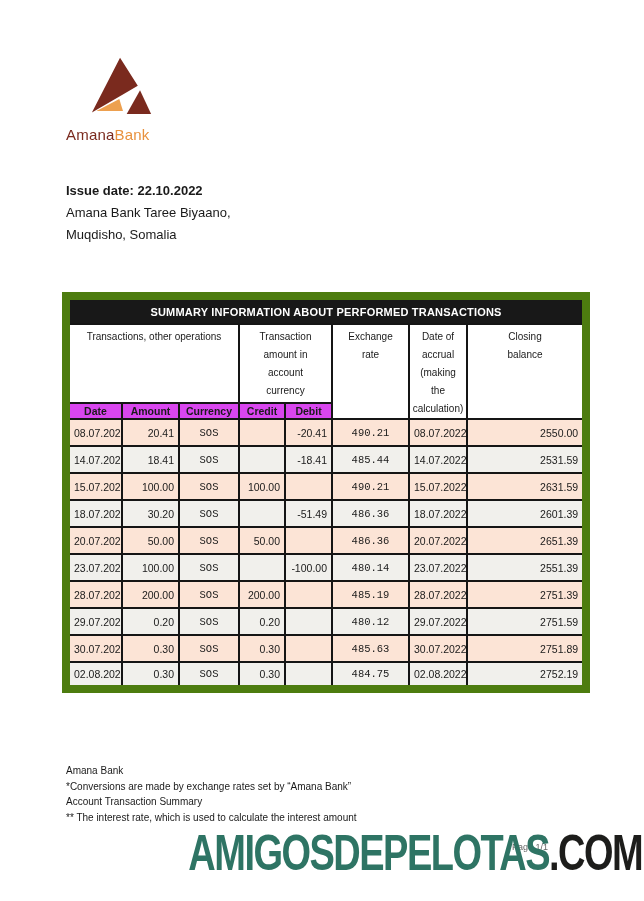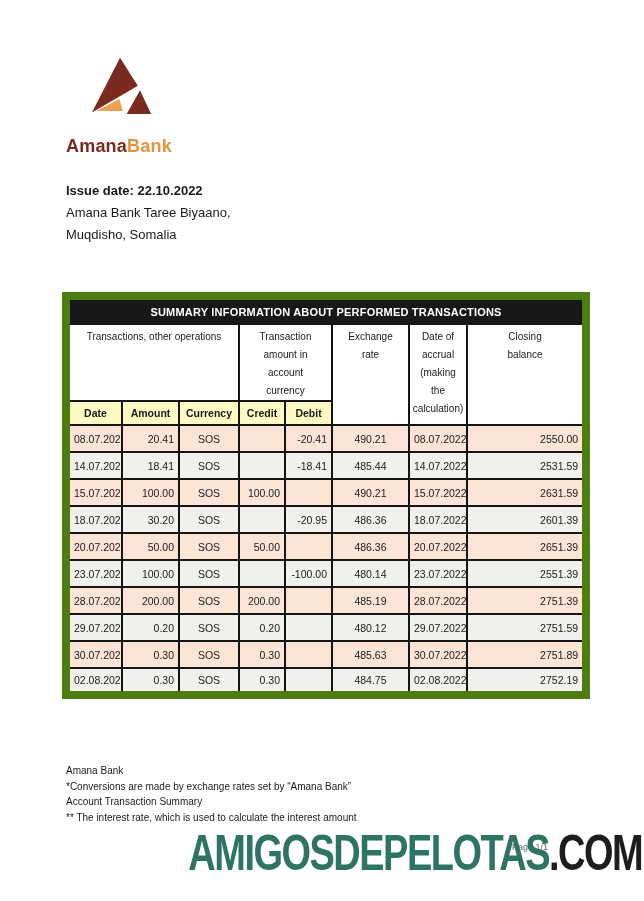--- a/index.html
+++ b/index.html
@@ -4,43 +4,43 @@
 <style>
   * { margin:0; padding:0; box-sizing:border-box; }
   html,body { width:644px; height:901px; background:#ffffff; overflow:hidden; }
   body { font-family:"Liberation Sans", sans-serif; color:#1a1a1a; position:relative; }
 
   .page { position:absolute; inset:0; background:#ffffff; }
 
   
   .logo { position:absolute; left:66px; top:56px; width:120px; }
   .logo svg { display:block; margin-left:20px; width:74px; height:64px; }
-  .logo-text { margin-top:16px; font-size:18px; font-weight:bold; letter-spacing:0.2px; }
+  .logo-text { margin-top:6px; font-size:15px; font-weight:normal; letter-spacing:0.2px; }
   .logo-text .p1 { color:#7a2a1e; }
   .logo-text .p2 { color:#e8913d; }
 
   
   .addresses { position:absolute; left:66px; top:180px; width:497px; display:flex; justify-content:space-between; }
   .addr { font-size:13px; line-height:22px; }
   .addr .bold { font-weight:bold; }
   .addr.right { text-align:right; }
 
   
   table.txn { position:absolute; left:62px; top:292px; width:520px; border-collapse:collapse; table-layout:fixed; font-size:10.5px; border:8px solid #4d7c0f; }
   table.txn td, table.txn th { border:2px solid #151515; overflow:hidden; }
   th.title { height:28px; background:#181818; color:#ffffff; font-size:11px; font-weight:bold; text-align:center; letter-spacing:0.2px; }
   td.group { vertical-align:top; text-align:center; font-size:10px; line-height:18px; padding-top:3px; background:#ffffff; white-space:pre-line; font-weight:normal; }
-  tr.subhead td { height:24px; background:#fef9c3; font-weight:bold; text-align:center; font-size:10.5px;margin-top:24px; }
+  tr.subhead td { height:16px; background:#d946ef; font-weight:bold; text-align:center; font-size:10.5px;margin-top:24px; }
   tr.datarow { height:27px; }
   tr.datarow td { padding:0 4px; }
   tr.peach td { background:#fce4d6; }
   tr.gray td  { background:#f1f0ec; }
   td.al { text-align:left; padding-left:4px; }
   td.ar { text-align:right; }
-  td.ac { text-align:center; }
+  td.ac { text-align:center;font-family:Liberation Mono, monospace; }
 
   col.c-date{width:56px} col.c-amt{width:57px} col.c-cur{width:60px}
   col.c-cr{width:46px} col.c-db{width:47px} col.c-ex{width:77px}
   col.c-acc{width:58px} col.c-bal{width:119px}
 
   
   .footnotes { position:absolute; left:66px; top:763px; font-size:10px; line-height:15.5px; }
 
   
   .page-label { position:absolute; left:512px; top:842px; font-size:9px; color:#666; z-index:1; }
@@ -138,21 +138,21 @@
           <td class="ar"></td>
           <td class="ac">490.21</td>
           <td class="al">15.07.2022</td>
           <td class="ar">2631.59</td>
         </tr>
         <tr class="datarow gray">
           <td class="al">18.07.2022</td>
           <td class="ar">30.20</td>
           <td class="ac">SOS</td>
           <td class="ar"></td>
-          <td class="ar">-20.95</td>
+          <td class="ar">-51.49</td>
           <td class="ac">486.36</td>
           <td class="al">18.07.2022</td>
           <td class="ar">2601.39</td>
         </tr>
         <tr class="datarow peach">
           <td class="al">20.07.2022</td>
           <td class="ar">50.00</td>
           <td class="ac">SOS</td>
           <td class="ar">50.00</td>
           <td class="ar"></td>

